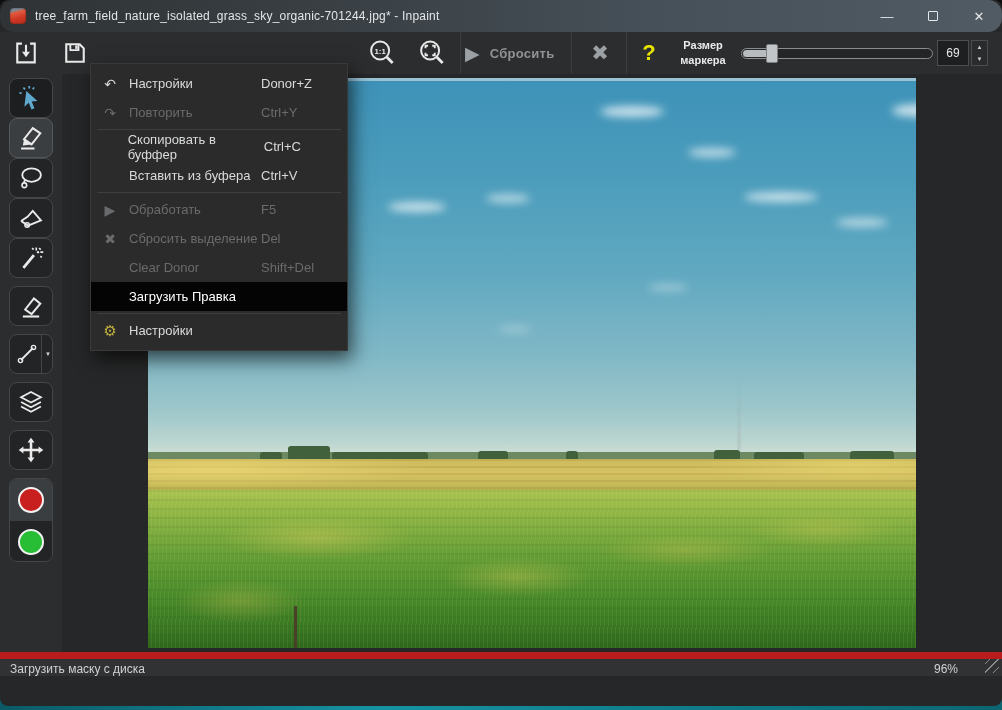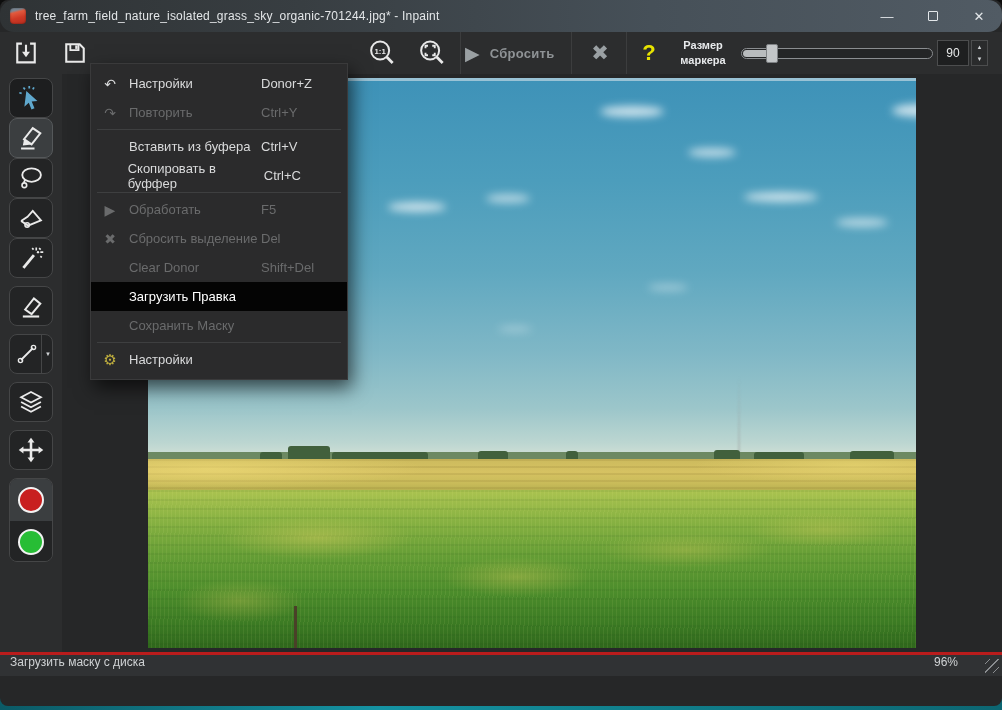--- a/index.html
+++ b/index.html
@@ -138,22 +138,22 @@
   .mi-label{font-size:13px;}
   .mi-shortcut{margin-left:auto;width:78px;text-align:left;font-size:13px;}
   .mi-enabled .mi-label,.mi-enabled .mi-shortcut,.mi-enabled .mi-icon{color:#d9dadb;}
   .mi-disabled .mi-label,.mi-disabled .mi-shortcut,.mi-disabled .mi-icon{color:#6a6b6c;}
   .mi-highlight{background:#040404;}
   .mi-highlight .mi-label{color:#ffffff;}
   .mi-gear{color:#bfae3e !important;font-size:15px;}
   .menu-sep{height:1px;background:#3e3f40;margin:2px 6px;}
 
   
-  .statusbar{position:relative;height:24px;background:#303234;border-top:3px solid #b91c1c;
-    display:flex;align-items:flex-start;}
+  .statusbar{position:relative;height:24px;background:#303234;border-top:7px solid #b91c1c;
+    display:flex;align-items:flex-end;}
   .status-hint{margin-left:10px;font-size:12px;color:#cfd2d4;}
   .status-zoom{position:absolute;right:44px;font-size:12px;color:#cfd2d4;}
   .resize-grip{position:absolute;right:3px;bottom:3px;width:14px;height:14px;
     background:repeating-linear-gradient(135deg,transparent 0 3px,#8a8d90 3px 4px,transparent 4px 6px);}
 
   svg{display:block;}
 </style>
 </head>
 <body>
 
@@ -220,21 +220,21 @@
     <div class="marker-label">
       <div>Размер</div>
       <div>маркера</div>
     </div>
 
     <div class="slider">
       <div class="slider-fill"></div>
       <div class="slider-handle"></div>
     </div>
 
-    <div class="num-box">90</div>
+    <div class="num-box">69</div>
     <div class="spinner">
       <div class="spin-btn">▲</div>
       <div class="spin-btn">▼</div>
     </div>
   </div>
 
   <div class="main">
 
     <div class="toolpanel">
       <div class="tool-btn tool-cursor dark">
@@ -360,27 +360,27 @@
       <span class="mi-shortcut">Donor+Z</span>
     </div>
     <div class="menu-item mi-disabled">
       <span class="mi-icon">↷</span>
       <span class="mi-label">Повторить</span>
       <span class="mi-shortcut">Ctrl+Y</span>
     </div>
     <div class="menu-sep"></div>
     <div class="menu-item mi-enabled">
       <span class="mi-icon"></span>
+      <span class="mi-label">Скопировать в буффер</span>
+      <span class="mi-shortcut">Ctrl+C</span>
+    </div>
+    <div class="menu-item mi-enabled">
+      <span class="mi-icon"></span>
       <span class="mi-label">Вставить из буфера</span>
       <span class="mi-shortcut">Ctrl+V</span>
-    </div>
-    <div class="menu-item mi-enabled">
-      <span class="mi-icon"></span>
-      <span class="mi-label">Скопировать в буффер</span>
-      <span class="mi-shortcut">Ctrl+C</span>
     </div>
     <div class="menu-sep"></div>
     <div class="menu-item mi-disabled">
       <span class="mi-icon">▶</span>
       <span class="mi-label">Обработать</span>
       <span class="mi-shortcut">F5</span>
     </div>
     <div class="menu-item mi-disabled">
       <span class="mi-icon">✖</span>
       <span class="mi-label">Сбросить выделение</span>
@@ -389,25 +389,20 @@
     <div class="menu-item mi-disabled">
       <span class="mi-icon"></span>
       <span class="mi-label">Clear Donor</span>
       <span class="mi-shortcut">Shift+Del</span>
     </div>
     <div class="menu-item mi-highlight">
       <span class="mi-icon"></span>
       <span class="mi-label">Загрузить Правка</span>
       <span class="mi-shortcut"></span>
     </div>
-    <div class="menu-item mi-disabled">
-      <span class="mi-icon"></span>
-      <span class="mi-label">Сохранить Маску</span>
-      <span class="mi-shortcut"></span>
-    </div>
     <div class="menu-sep"></div>
     <div class="menu-item mi-enabled">
       <span class="mi-icon mi-gear">⚙</span>
       <span class="mi-label">Настройки</span>
       <span class="mi-shortcut"></span>
     </div>
   </div>
 
   <div class="statusbar">
     <div class="status-hint">Загрузить маску с диска</div>

